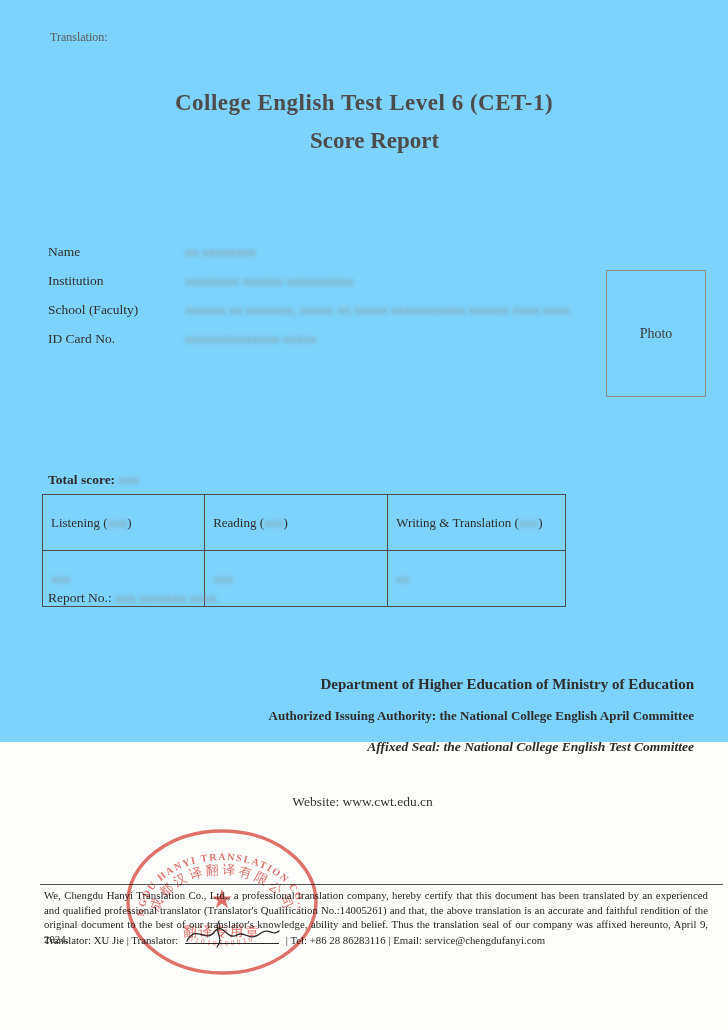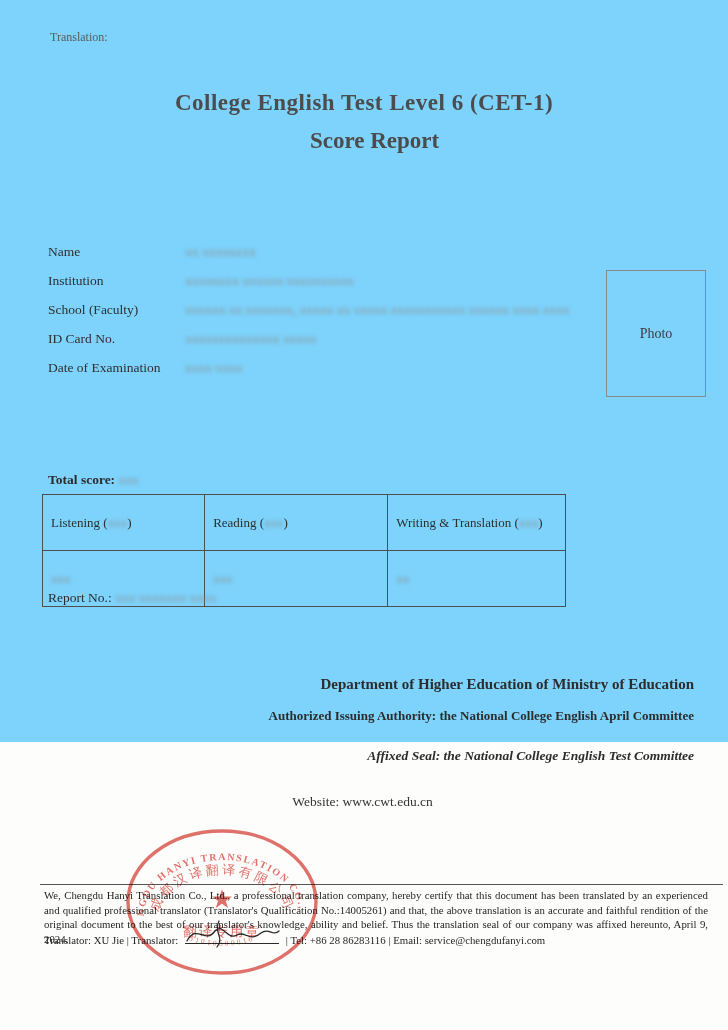--- a/index.html
+++ b/index.html
@@ -33,21 +33,21 @@
     border-collapse:collapse;font-size:13px;}
   table.score-table td{border:1.5px solid #4e4e4e;padding:18px 8px;height:19px;
     vertical-align:middle;color:#2e2e2e;white-space:nowrap;}
   table.score-table col.c1{width:31%;} table.score-table col.c2{width:35%;} table.score-table col.c3{width:34%;}
 
   .report-no{position:absolute;left:48px;top:590px;font-size:13.5px;color:#2c2c2c;}
 
   .authority{position:absolute;right:34px;top:676px;text-align:right;color:#2d2d2d;}
   .authority .a1{font-size:15px;font-weight:bold;}
   .authority .a2{font-size:13px;font-weight:bold;margin-top:15px;}
-  .authority .a3{font-size:13.5px;font-weight:bold;font-style:italic;margin-top:24px;}
+  .authority .a3{font-size:13.5px;font-weight:bold;font-style:italic;margin-top:15px;}
 
   .website{position:absolute;left:0;right:3px;top:794px;text-align:center;font-size:13.5px;color:#333;}
 
   .divider{position:absolute;left:40px;top:884px;width:683px;border-top:1.2px solid #555;}
 
   .fineprint{font-size:10.8px;line-height:14.6px;color:#1f1f1f;}
   .cert{position:absolute;left:44px;top:888px;width:664px;text-align:justify;}
   .contact{position:absolute;left:44px;top:931px;width:664px;}
   .signature-slot{display:inline-block;position:relative;width:94px;height:12px;
     border-bottom:1px solid #2a2a2a;margin:0 4px;vertical-align:baseline;}
@@ -82,24 +82,20 @@
       <span class="flabel">Institution</span>
       <span class="blur">xxxxxxxx xxxxxx xxxxxxxxxx</span>
     </div>
     <div class="field-row">
       <span class="flabel">School (Faculty)</span>
       <span class="blur">xxxxxx xx xxxxxxx, xxxxx xx xxxxx xxxxxxxxxxx xxxxxx xxxx xxxx</span>
     </div>
     <div class="field-row">
       <span class="flabel">ID Card No.</span>
       <span class="blur">xxxxxxxxxxxxxx xxxxx</span>
-    </div>
-    <div class="field-row">
-      <span class="flabel">Date of Examination</span>
-      <span class="blur">xxxx xxxx</span>
     </div>
   </div>
 
   <div class="photo-box">
     <span>Photo</span>
   </div>
 
   <div class="total-score">
     <span class="tlabel">Total score:</span>
     <span> </span>

